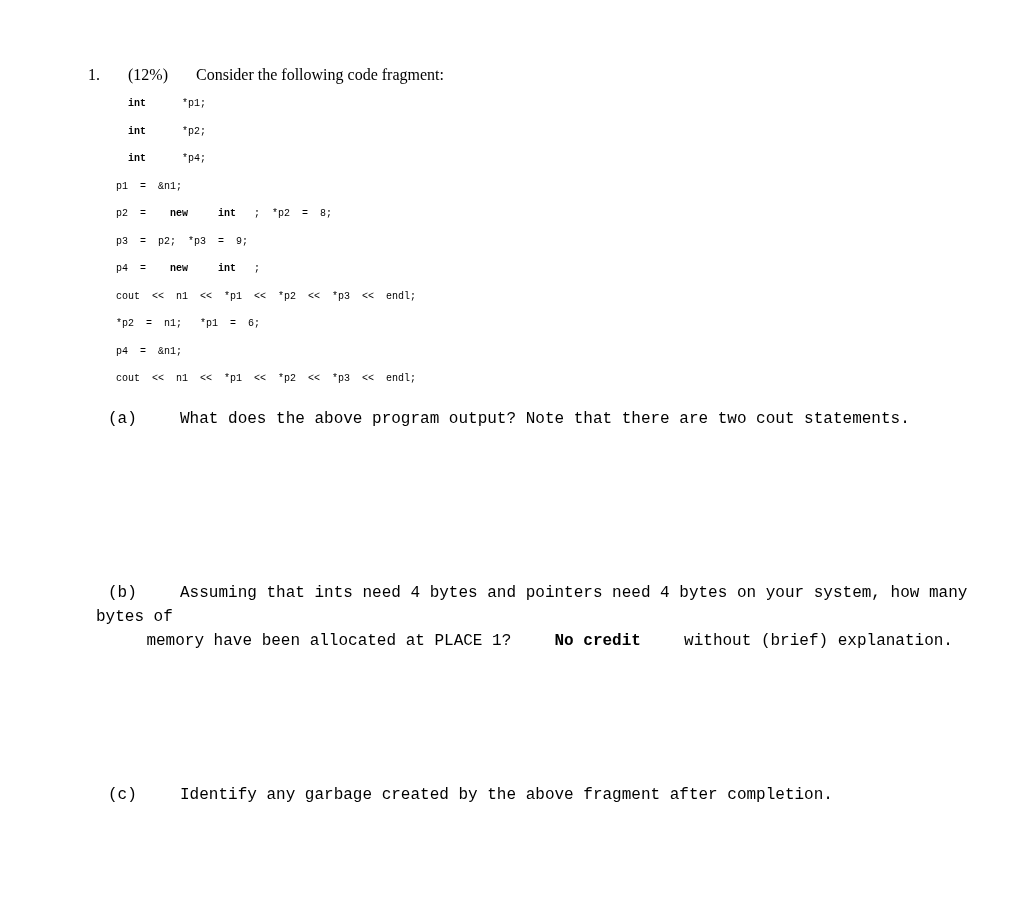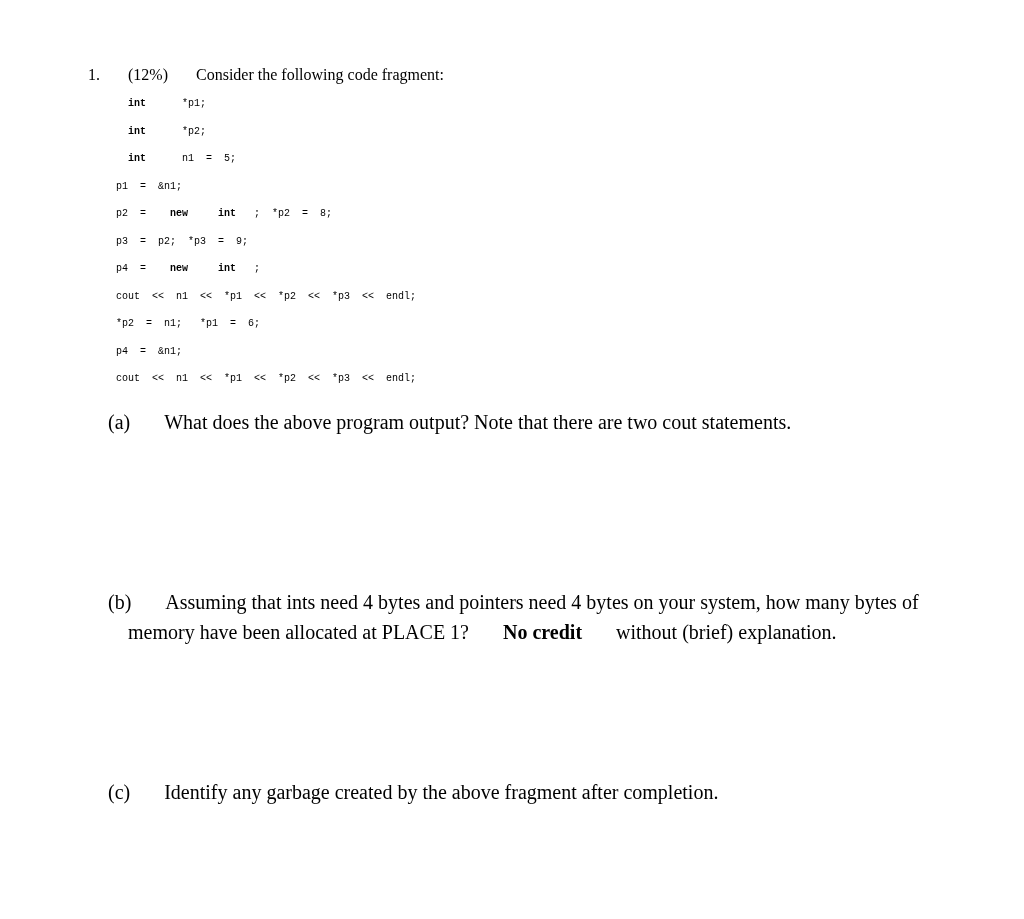--- a/index.html
+++ b/index.html
@@ -31,21 +31,22 @@
     }
 
     .code-line {
       display: block;
       white-space: pre;
     }
 
     .sub-question {
       margin-top: 18px;
       margin-bottom: 10px;
-      font-size: 20px;
+      font-size: 16px;
+      font-family: Liberation Mono, monospace;
     }
 
     .sub-question p {
       margin-left: 20px;
       line-height: 1.5;
     }
 
     .answer-space {
       height: 120px;
     }
@@ -67,22 +68,22 @@
   <span>Consider the following code fragment:</span>
 </div>
 
 <div class="code-block">
 
   <span class="code-line"><span class="kw">int</span>    *p1;</span>
 
   <span class="code-line"><span class="kw">int</span>    *p2;</span>
 
 
+  <span class="code-line"><span class="kw">int</span>    *p4;</span>
 
-  <span class="code-line"><span class="kw">int</span>    n1  =  5;</span>
 
   <span class="code-line">p1  =  &amp;n1;</span>
 
   <span class="code-line">p2  =  <span class="kw">new</span> <span class="kw">int</span> ;  *p2  =  8;</span>
 
   <span class="code-line">p3  =  p2;  *p3  =  9;</span>
 
   <span class="code-line">p4  =  <span class="kw">new</span> <span class="kw">int</span> ;</span>
 
 

